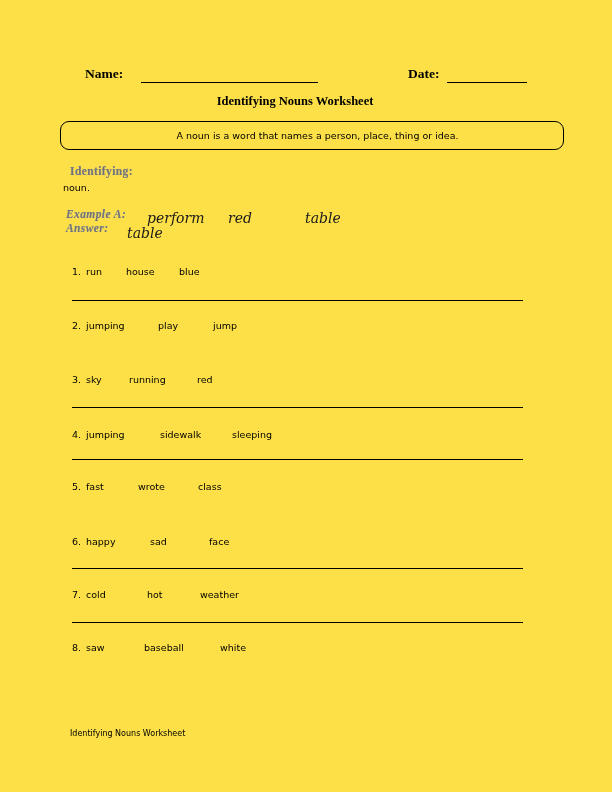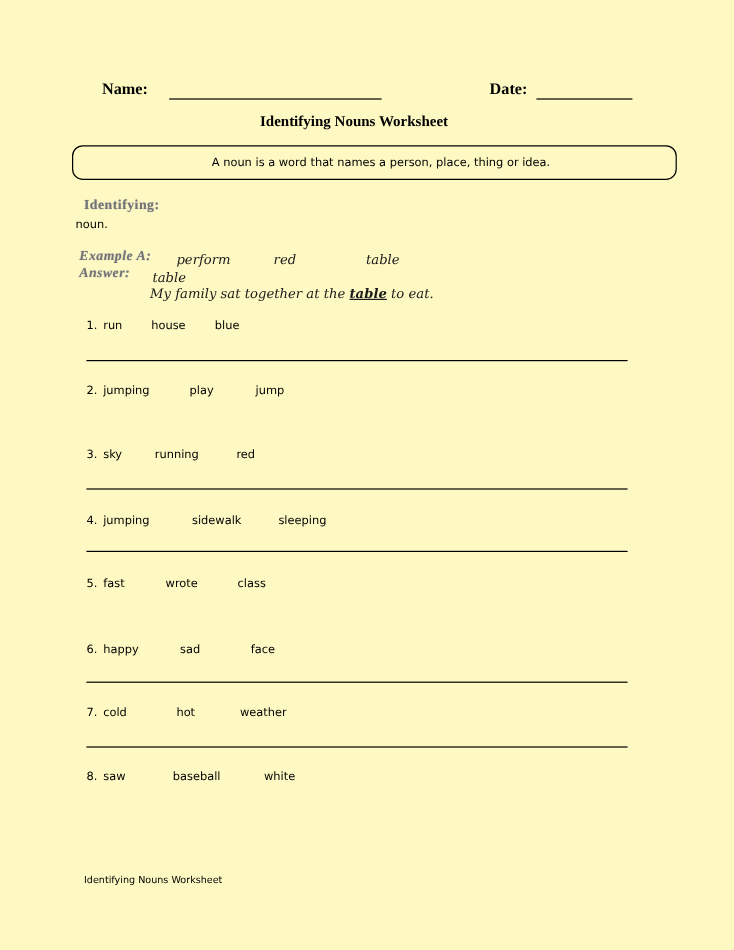--- a/index.html
+++ b/index.html
@@ -1,34 +1,34 @@
 <!DOCTYPE html>
 <html><head>
 <meta charset="utf-8">
 <style>
   html,body{margin:0;padding:0;background:#ffffff;}
   .page{
-    position:relative;width:612px;height:792px;background:#fef9c3;
+    position:relative;width:612px;height:792px;background:#fde047;
     font-family:"DejaVu Sans",sans-serif;color:#000;overflow:hidden;
   }
   .abs{position:absolute;}
   .serif-bold{font-family:"Liberation Serif",serif;font-weight:bold;font-size:13.5px;color:#000;}
   .blank{border-bottom:1.6px solid #000;height:14px;display:inline-block;}
   .title{font-family:"Liberation Serif",serif;font-weight:bold;font-size:12.5px;text-align:center;}
   .defbox{
     border:1.5px solid #000;border-radius:9px;width:491px;height:27px;
     display:flex;align-items:center;padding-left:11px;font-size:9.5px;justify-content:center;
   }
   .engraved{
     font-family:"Liberation Serif",serif;font-weight:bold;font-size:11.5px;
     color:#737373;letter-spacing:0.4px;text-shadow:0 0 1px #b5b5b5;
   }
   .engraved.it{font-style:italic;}
   .bodytext{font-size:9.5px;color:#000;}
-  .extext{font-family:"DejaVu Serif",serif;font-style:italic;font-size:11px;color:#1a1a1a;}
+  .extext{font-family:"DejaVu Serif",serif;font-style:italic;font-size:14px;color:#1a1a1a;}
   .item-row{position:absolute;left:72px;width:460px;height:14px;font-size:9.5px;}
   .item-row span{position:absolute;top:0;white-space:nowrap;}
   .ans-line{position:absolute;left:72px;width:451px;height:0;border-top:1.6px solid #000;}
   .footer{font-size:8px;color:#000;}
   .u{text-decoration:underline;font-weight:600;}
 </style>
 </head>
 <body>
 
 <div class="page">
@@ -48,21 +48,20 @@
   <span class="abs bodytext" style="left:63px;top:182px;">noun.</span>
 
   <span class="abs engraved it" style="left:66px;top:208px;">Example A:</span>
   <span class="abs extext" style="left:147px;top:210px;">perform</span>
   <span class="abs extext" style="left:228px;top:210px;">red</span>
   <span class="abs extext" style="left:305px;top:210px;">table</span>
 
   <span class="abs engraved it" style="left:66px;top:222px;">Answer:</span>
   <span class="abs extext" style="left:127px;top:225px;">table</span>
 
-  <span class="abs extext" style="left:125px;top:238px;white-space:nowrap;"><span>My family sat together at the </span><span class="u">table</span><span> to eat.</span></span>
 
   <div class="item-row" style="top:266px;">
     <span style="left:0;">1.</span>
     <span style="left:14px;">run</span>
     <span style="left:54px;">house</span>
     <span style="left:107px;">blue</span>
   </div>
   <div class="ans-line" style="top:300px;"></div>
 
   <div class="item-row" style="top:320px;">

